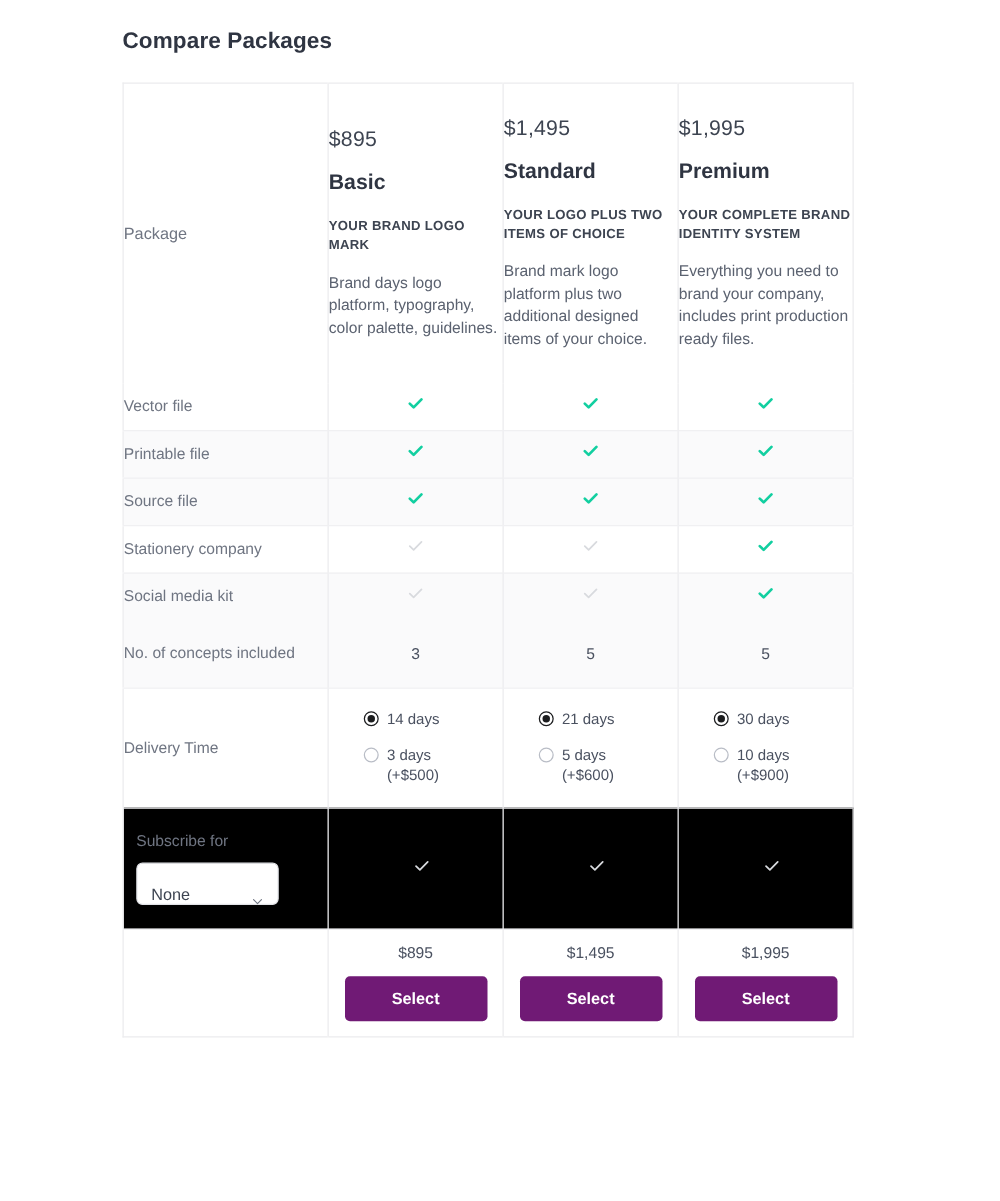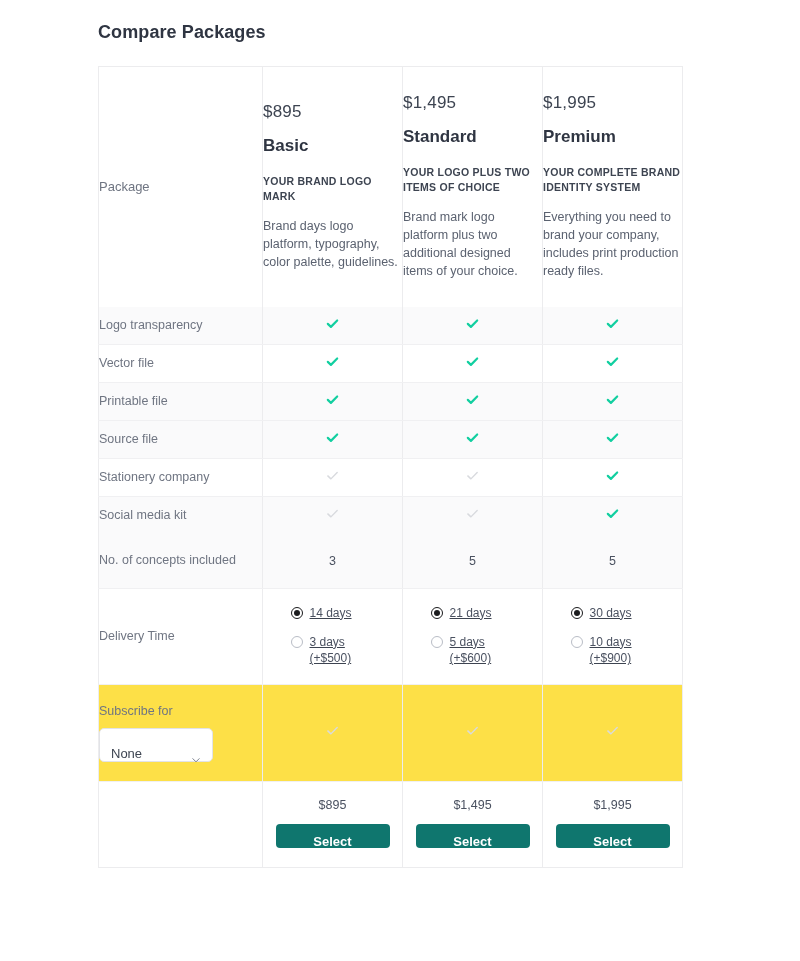--- a/index.html
+++ b/index.html
@@ -131,21 +131,20 @@
     box-sizing: border-box;
   }
   .radio-group {
     width: 84px;
     margin: 0 auto;
   }
   .radio-opt {
     display: flex;
     align-items: flex-start;
     margin-bottom: 12px;
-    text-decoration: underline;
   }
   .radio-opt:last-child { margin-bottom: 0; }
   .radio-dot {
     width: 12px;
     height: 12px;
     border-radius: 50%;
     border: 1px solid #b9bdc6;
     box-sizing: border-box;
     margin-right: 7px;
     margin-top: 2px;
@@ -167,21 +166,21 @@
     border-radius: 50%;
     background: #1b1c1e;
   }
   .radio-text {
     font-size: 12px;
     color: #4a5160;
     line-height: 1.4;
   }
 
   
-  .subscribe-row td { background: #fde047; }
+  .subscribe-row td { background: #000000; padding-left: 10px; }
   .subscribe-label {
     vertical-align: middle;
     padding: 0 0 0 14px;
     height: 96px;
   }
   .subscribe-title {
     font-size: 12.5px;
     color: #6f7582;
     margin-bottom: 10px;
   }
@@ -219,29 +218,29 @@
     box-sizing: border-box;
     background: #fff;
   }
   .foot-price {
     font-size: 12.5px;
     color: #4a5160;
     margin-bottom: 12px;
   }
   .select-btn {
     display: inline-block;
-    background: #0f766e;
+    background: #701a75;
     color: #ffffff;
     font-size: 13px;
     font-weight: bold;
     font-family: "Liberation Sans", sans-serif;
     border: none;
     border-radius: 4px;
     width: 114px;
-    height: 24px;
+    height: 36px;
     line-height: 36px;
     text-align: center;
     cursor: pointer;
     padding: 0;
   }
   .foot-empty { background: #fff; }
 </style>
 </head>
 <body>
 
@@ -278,32 +277,20 @@
         <td class="hdr-cell">
           <div class="pkg-price">$1,995</div>
           <div class="pkg-name">Premium</div>
           <div class="pkg-tagline">YOUR COMPLETE BRAND IDENTITY SYSTEM</div>
           <div class="pkg-desc">Everything you need to brand your company, includes print production ready files.</div>
         </td>
       </tr>
 
       </tbody>
       <tbody id="feature-rows">
-        <tr class="row-shaded">
-          <td class="feat-label">Logo transparency</td>
-          <td class="feat-cell"><span class="check"><svg viewBox="0 0 16 16" width="15" height="15" aria-hidden="true">
-                <path d="M3 8.4 L6.3 11.6 L13 4.8" fill="none" stroke="#12cfa0" stroke-width="2.3" stroke-linecap="round" stroke-linejoin="round"></path>
-              </svg></span></td>
-          <td class="feat-cell"><span class="check"><svg viewBox="0 0 16 16" width="15" height="15" aria-hidden="true">
-                <path d="M3 8.4 L6.3 11.6 L13 4.8" fill="none" stroke="#12cfa0" stroke-width="2.3" stroke-linecap="round" stroke-linejoin="round"></path>
-              </svg></span></td>
-          <td class="feat-cell"><span class="check"><svg viewBox="0 0 16 16" width="15" height="15" aria-hidden="true">
-                <path d="M3 8.4 L6.3 11.6 L13 4.8" fill="none" stroke="#12cfa0" stroke-width="2.3" stroke-linecap="round" stroke-linejoin="round"></path>
-              </svg></span></td>
-        </tr>
         <tr>
           <td class="feat-label">Vector file</td>
           <td class="feat-cell"><span class="check"><svg viewBox="0 0 16 16" width="15" height="15" aria-hidden="true">
                 <path d="M3 8.4 L6.3 11.6 L13 4.8" fill="none" stroke="#12cfa0" stroke-width="2.3" stroke-linecap="round" stroke-linejoin="round"></path>
               </svg></span></td>
           <td class="feat-cell"><span class="check"><svg viewBox="0 0 16 16" width="15" height="15" aria-hidden="true">
                 <path d="M3 8.4 L6.3 11.6 L13 4.8" fill="none" stroke="#12cfa0" stroke-width="2.3" stroke-linecap="round" stroke-linejoin="round"></path>
               </svg></span></td>
           <td class="feat-cell"><span class="check"><svg viewBox="0 0 16 16" width="15" height="15" aria-hidden="true">
                 <path d="M3 8.4 L6.3 11.6 L13 4.8" fill="none" stroke="#12cfa0" stroke-width="2.3" stroke-linecap="round" stroke-linejoin="round"></path>

